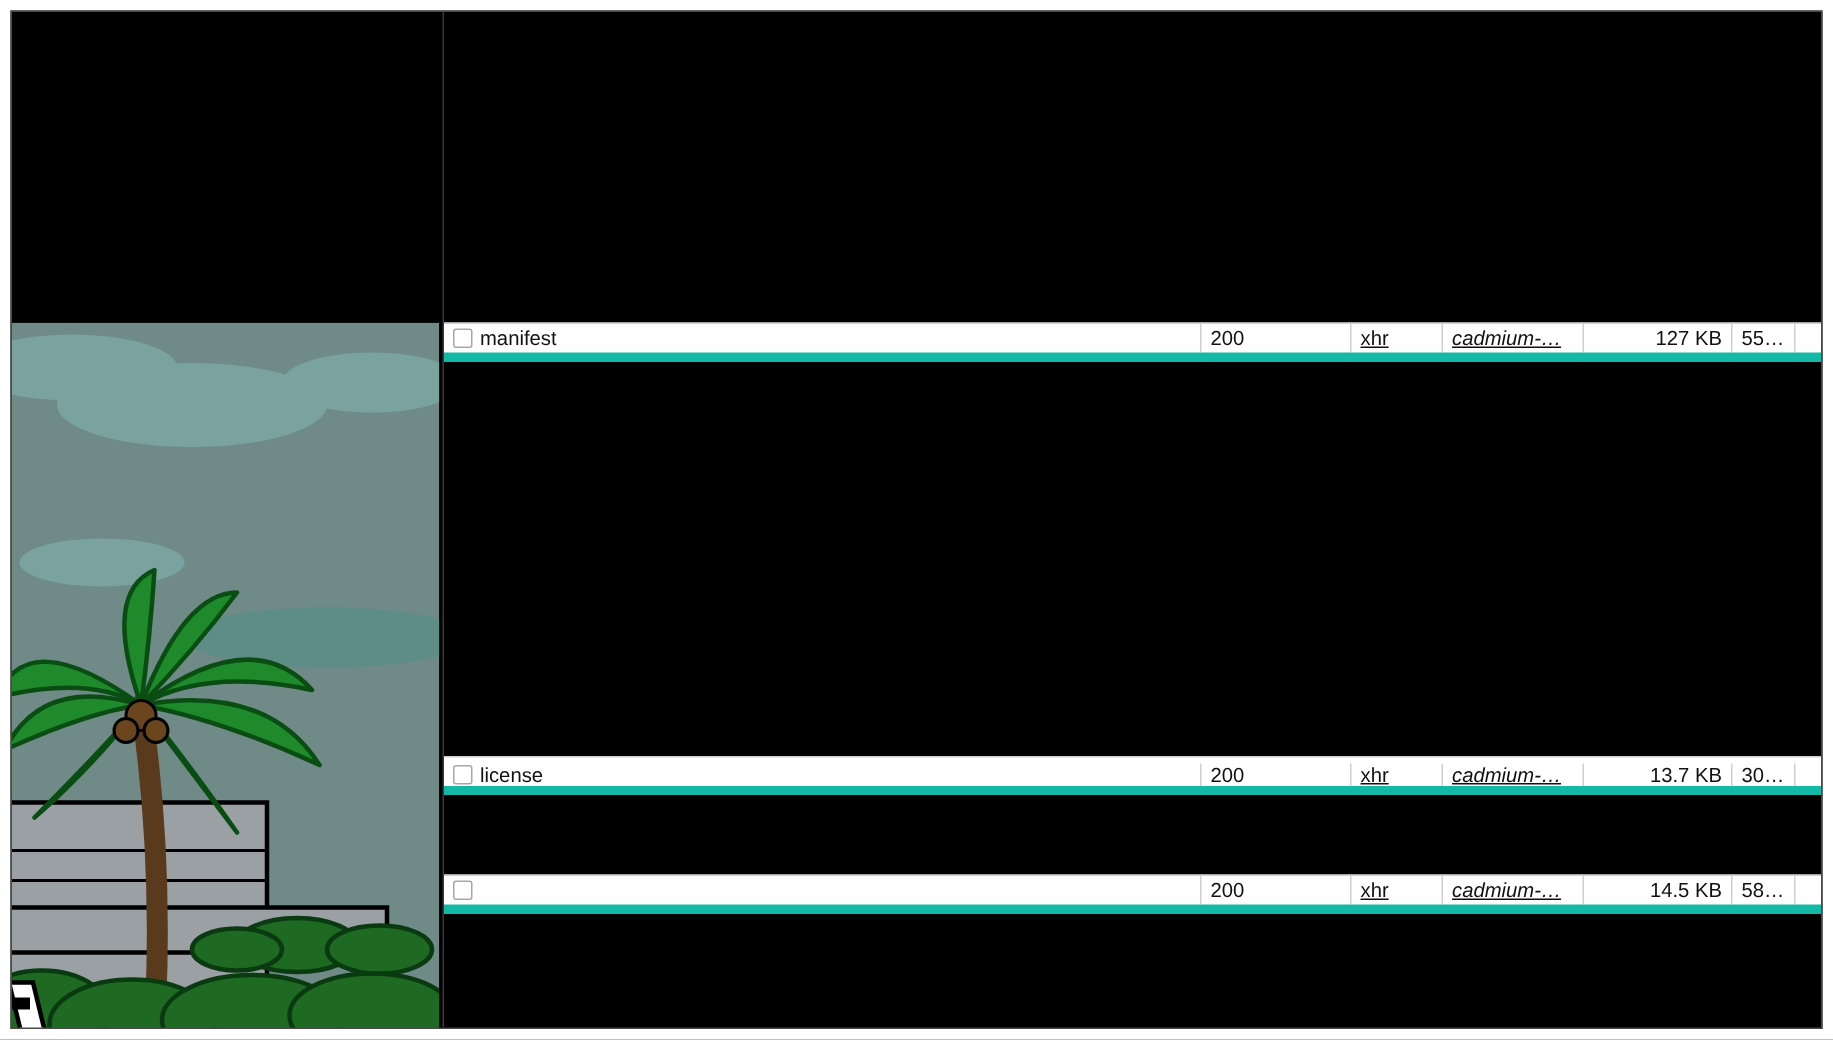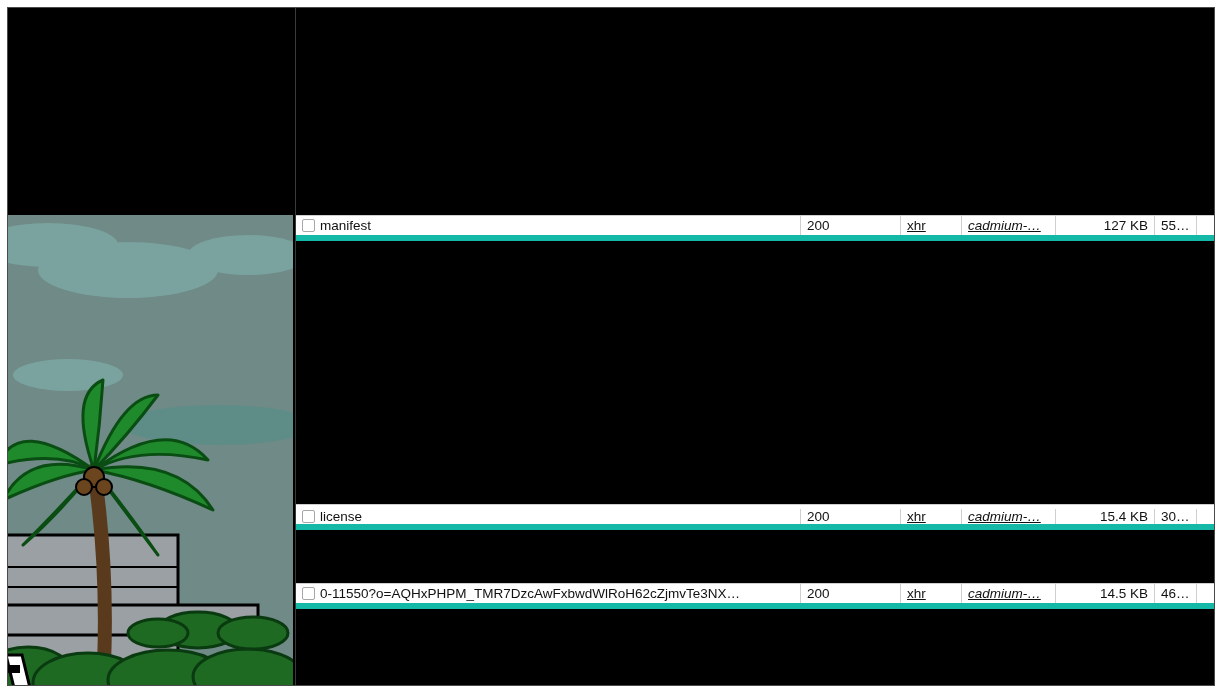--- a/index.html
+++ b/index.html
@@ -120,45 +120,44 @@
       <div class="cell c-status">
           <span>200</span>
         </div>
       <div class="cell c-type">
           <span>xhr</span>
         </div>
       <div class="cell c-init">
           <span class="initiator-link">cadmium-…</span>
         </div>
       <div class="cell c-size">
-          <span>15.4 KB</span>
+          <span>13.7 KB</span>
         </div>
       <div class="cell c-time">
           <span>30…</span>
         </div>
       <div class="cell c-wf"></div>
     </div>
 
     <div class="net-row row-3">
       <div class="cell c-name">
         <span class="chk"></span>
-        <span class="name-text">0-11550?o=AQHxPHPM_TMR7DzcAwFxbwdWlRoH62cZjmvTe3NX…</span>
       </div>
       <div class="cell c-status">
           <span>200</span>
         </div>
       <div class="cell c-type">
           <span>xhr</span>
         </div>
       <div class="cell c-init">
           <span class="initiator-link">cadmium-…</span>
         </div>
       <div class="cell c-size">
           <span>14.5 KB</span>
         </div>
       <div class="cell c-time">
-          <span>46…</span>
+          <span>58…</span>
         </div>
       <div class="cell c-wf"></div>
     </div>
 
   </div>
 </div>
 
 </body></html>

